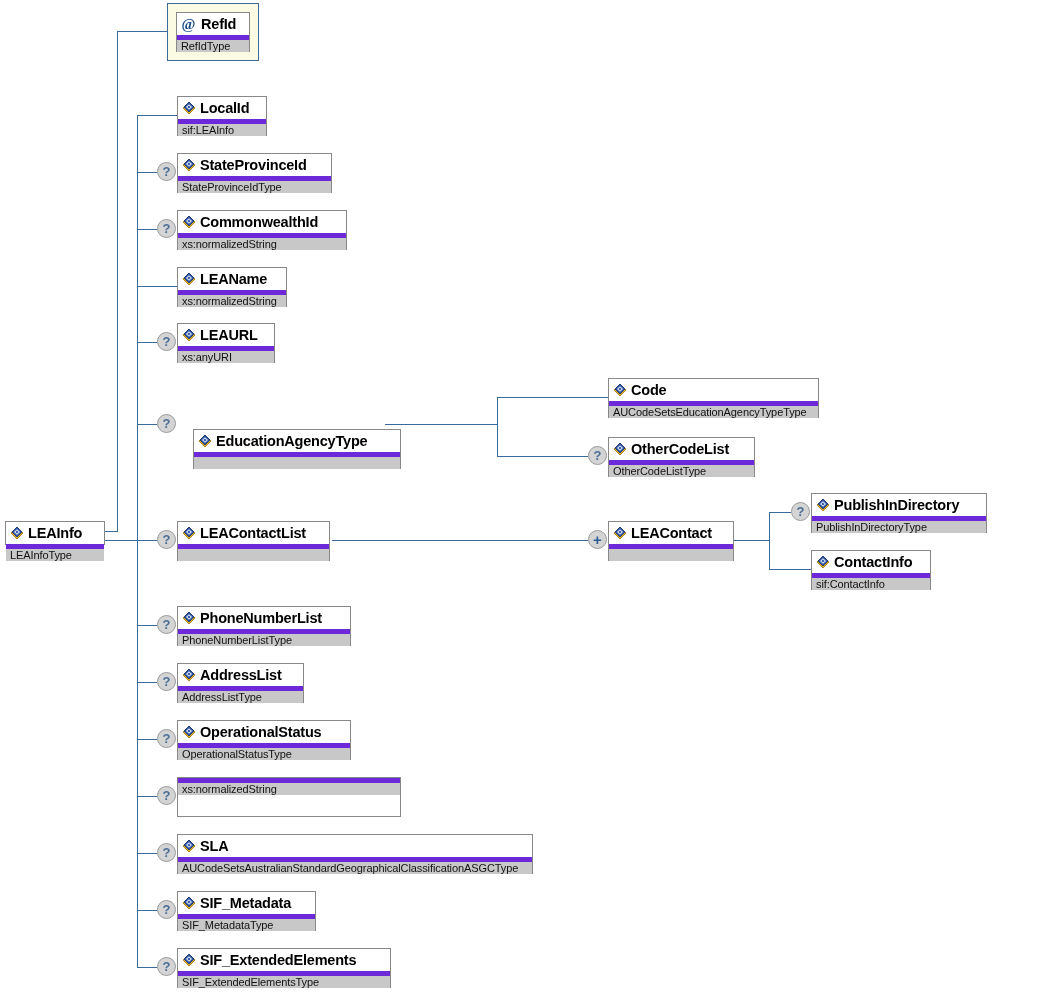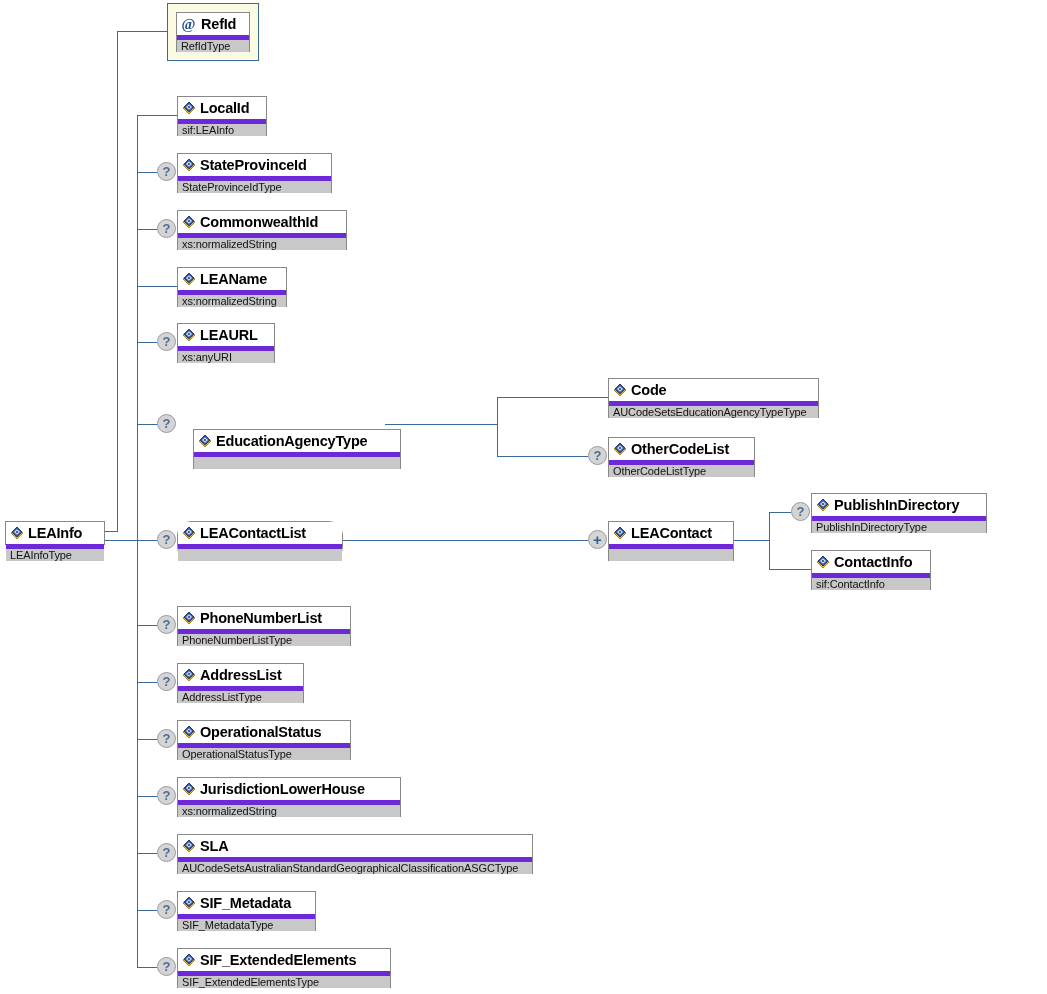--- a/index.html
+++ b/index.html
@@ -259,21 +259,21 @@
           <polygon points="7,1 13,7 7,13 1,7" fill="#e8b21c" stroke="#9a7412" stroke-width="0.8"></polygon>
           <polygon points="7,1 12,6 7,11 2,6" fill="#2b55a8" stroke="#15306b" stroke-width="0.8"></polygon>
           <polygon points="7,3.2 10,6 7,8.8 4,6" fill="#e8e8f2"></polygon>
           <polygon points="7,4.6 8.6,6 7,7.4 5.4,6" fill="#2b55a8"></polygon>
         </svg>
         <span class="label">OtherCodeList</span>
       </div>
       <div class="type-row">OtherCodeListType</div>
     </div>
     <div class="marker" style="left: 157px; top: 530px;">?</div>
-    <div class="node" style="left: 177px; top: 521px; width: 166px; height: 40px; border-radius: 14px;">
+    <div class="node" style="left: 177px; top: 521px; width: 153px; height: 40px;">
       <div class="name-row">
         <svg class="icon" viewBox="0 0 14 14">
           <polygon points="7,1 13,7 7,13 1,7" fill="#e8b21c" stroke="#9a7412" stroke-width="0.8"></polygon>
           <polygon points="7,1 12,6 7,11 2,6" fill="#2b55a8" stroke="#15306b" stroke-width="0.8"></polygon>
           <polygon points="7,3.2 10,6 7,8.8 4,6" fill="#e8e8f2"></polygon>
           <polygon points="7,4.6 8.6,6 7,7.4 5.4,6" fill="#2b55a8"></polygon>
         </svg>
         <span class="label">LEAContactList</span>
       </div>
       <div class="type-row"></div>
@@ -350,29 +350,20 @@
           <polygon points="7,1 12,6 7,11 2,6" fill="#2b55a8" stroke="#15306b" stroke-width="0.8"></polygon>
           <polygon points="7,3.2 10,6 7,8.8 4,6" fill="#e8e8f2"></polygon>
           <polygon points="7,4.6 8.6,6 7,7.4 5.4,6" fill="#2b55a8"></polygon>
         </svg>
         <span class="label">OperationalStatus</span>
       </div>
       <div class="type-row">OperationalStatusType</div>
     </div>
     <div class="marker" style="left: 157px; top: 786px;">?</div>
     <div class="node" style="left: 177px; top: 777px; width: 224px; height: 40px;">
-      <div class="name-row">
-        <svg class="icon" viewBox="0 0 14 14">
-          <polygon points="7,1 13,7 7,13 1,7" fill="#e8b21c" stroke="#9a7412" stroke-width="0.8"></polygon>
-          <polygon points="7,1 12,6 7,11 2,6" fill="#2b55a8" stroke="#15306b" stroke-width="0.8"></polygon>
-          <polygon points="7,3.2 10,6 7,8.8 4,6" fill="#e8e8f2"></polygon>
-          <polygon points="7,4.6 8.6,6 7,7.4 5.4,6" fill="#2b55a8"></polygon>
-        </svg>
-        <span class="label">JurisdictionLowerHouse</span>
-      </div>
       <div class="type-row">xs:normalizedString</div>
     </div>
     <div class="marker" style="left: 157px; top: 843px;">?</div>
     <div class="node" style="left: 177px; top: 834px; width: 356px; height: 40px;">
       <div class="name-row">
         <svg class="icon" viewBox="0 0 14 14">
           <polygon points="7,1 13,7 7,13 1,7" fill="#e8b21c" stroke="#9a7412" stroke-width="0.8"></polygon>
           <polygon points="7,1 12,6 7,11 2,6" fill="#2b55a8" stroke="#15306b" stroke-width="0.8"></polygon>
           <polygon points="7,3.2 10,6 7,8.8 4,6" fill="#e8e8f2"></polygon>
           <polygon points="7,4.6 8.6,6 7,7.4 5.4,6" fill="#2b55a8"></polygon>

